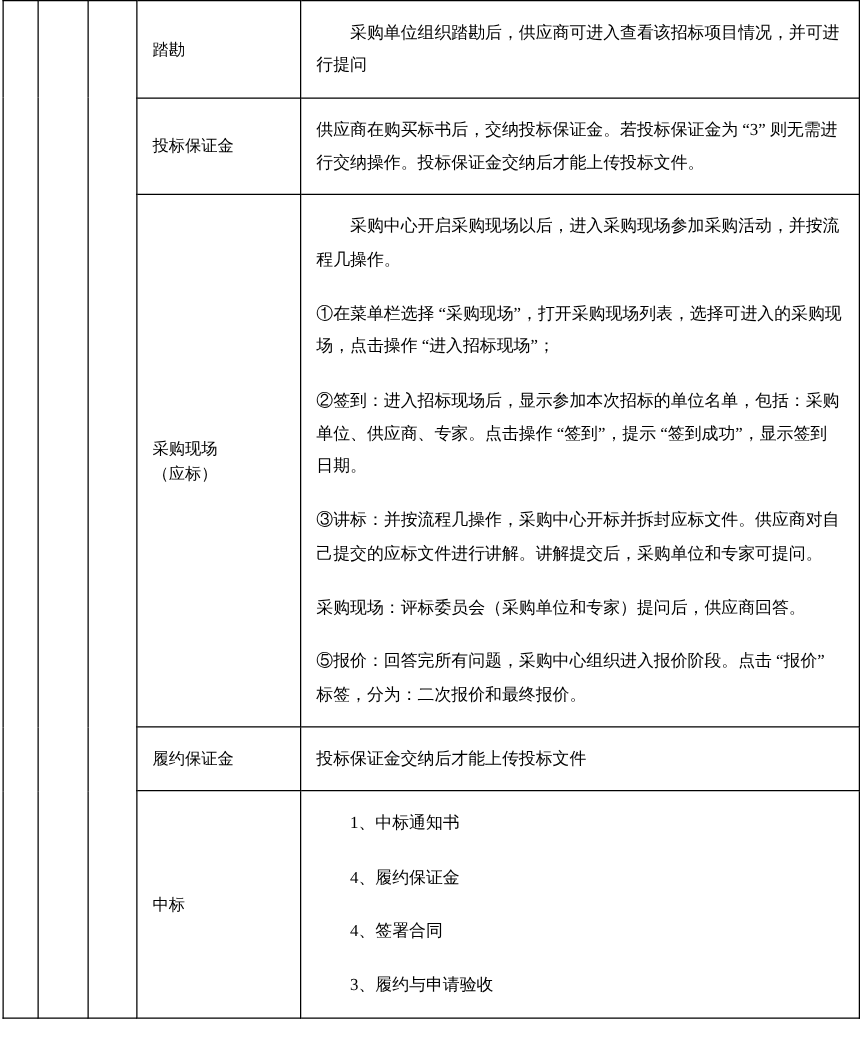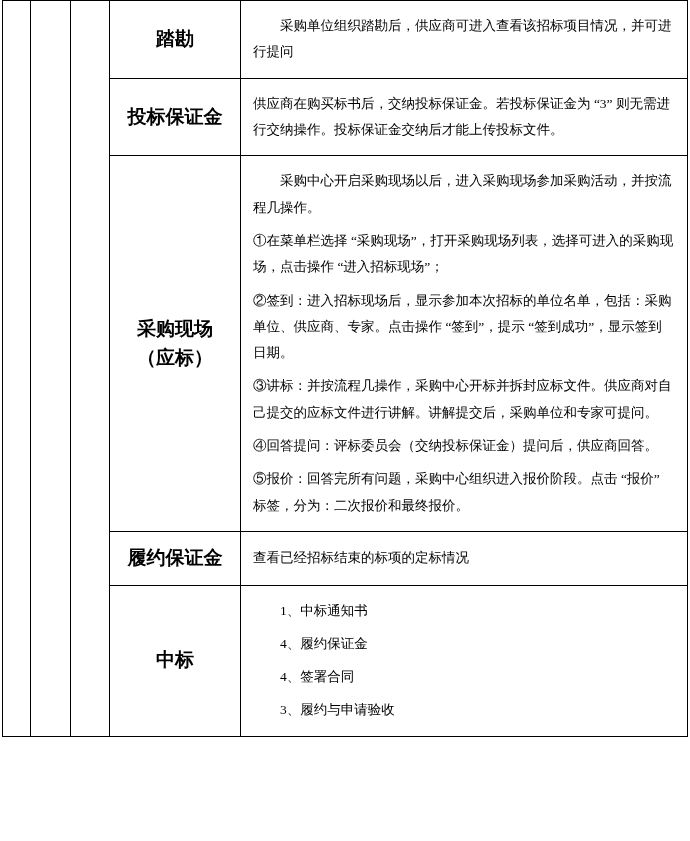--- a/index.html
+++ b/index.html
@@ -35,40 +35,38 @@
     padding: 12px;
   }
   
   col.c1 { width: 28px; }
   col.c2 { width: 40px; }
   col.c3 { width: 39px; }
   col.c4 { width: 131px; }
   col.c5 { width: 447px; }
 
   .cell-label {
-    text-align: center;
-    font-size: 19px;
+    font-size: 13px;
     line-height: 1.5;
     padding: 6px 4px;
-    font-weight: bold;
   }
   .cell-label .l2 {
     display: block;
   }
   .cell-body {
     font-size: 13.5px;
     line-height: 1.95;
     padding: 8px 10px 8px 9px;
     text-align: left;
   }
   .cell-body p {
     margin: 0 0 0 0;
   }
   .cell-body p + p {
-    margin-top: 7px;
+    margin-top: 17px;
   }
   .indent {
     text-indent: 27px;
   }
   .tiny-left-mark {
     position: absolute;
     left: 5px;
     top: 404px;
     width: 12px;
     height: 1px;
@@ -120,31 +118,31 @@
       <tr>
         <td class="cell-label">
           <span>采购现场</span>
           <span class="l2">（应标）</span>
         </td>
         <td class="cell-body">
           <p class="indent">采购中心开启采购现场以后，进入采购现场参加采购活动，并按流程几操作。</p>
           <p>①在菜单栏选择 “采购现场”，打开采购现场列表，选择可进入的采购现场，点击操作 “进入招标现场”；</p>
           <p>②签到：进入招标现场后，显示参加本次招标的单位名单，包括：采购单位、供应商、专家。点击操作 “签到”，提示 “签到成功”，显示签到日期。</p>
           <p>③讲标：并按流程几操作，采购中心开标并拆封应标文件。供应商对自己提交的应标文件进行讲解。讲解提交后，采购单位和专家可提问。</p>
-          <p>④回答提问：评标委员会（交纳投标保证金）提问后，供应商回答。</p>
+          <p>采购现场：评标委员会（采购单位和专家）提问后，供应商回答。</p>
           <p>⑤报价：回答完所有问题，采购中心组织进入报价阶段。点击 “报价” 标签，分为：二次报价和最终报价。</p>
         </td>
       </tr>
 
       <tr>
         <td class="cell-label">
           <span>履约保证金</span>
         </td>
         <td class="cell-body">
-          <p>查看已经招标结束的标项的定标情况</p>
+          <p>投标保证金交纳后才能上传投标文件</p>
         </td>
       </tr>
 
       <tr>
         <td class="cell-label">
           <span>中标</span>
         </td>
         <td class="cell-body">
           <p class="indent">1、中标通知书</p>
           <p class="indent">4、履约保证金</p>

